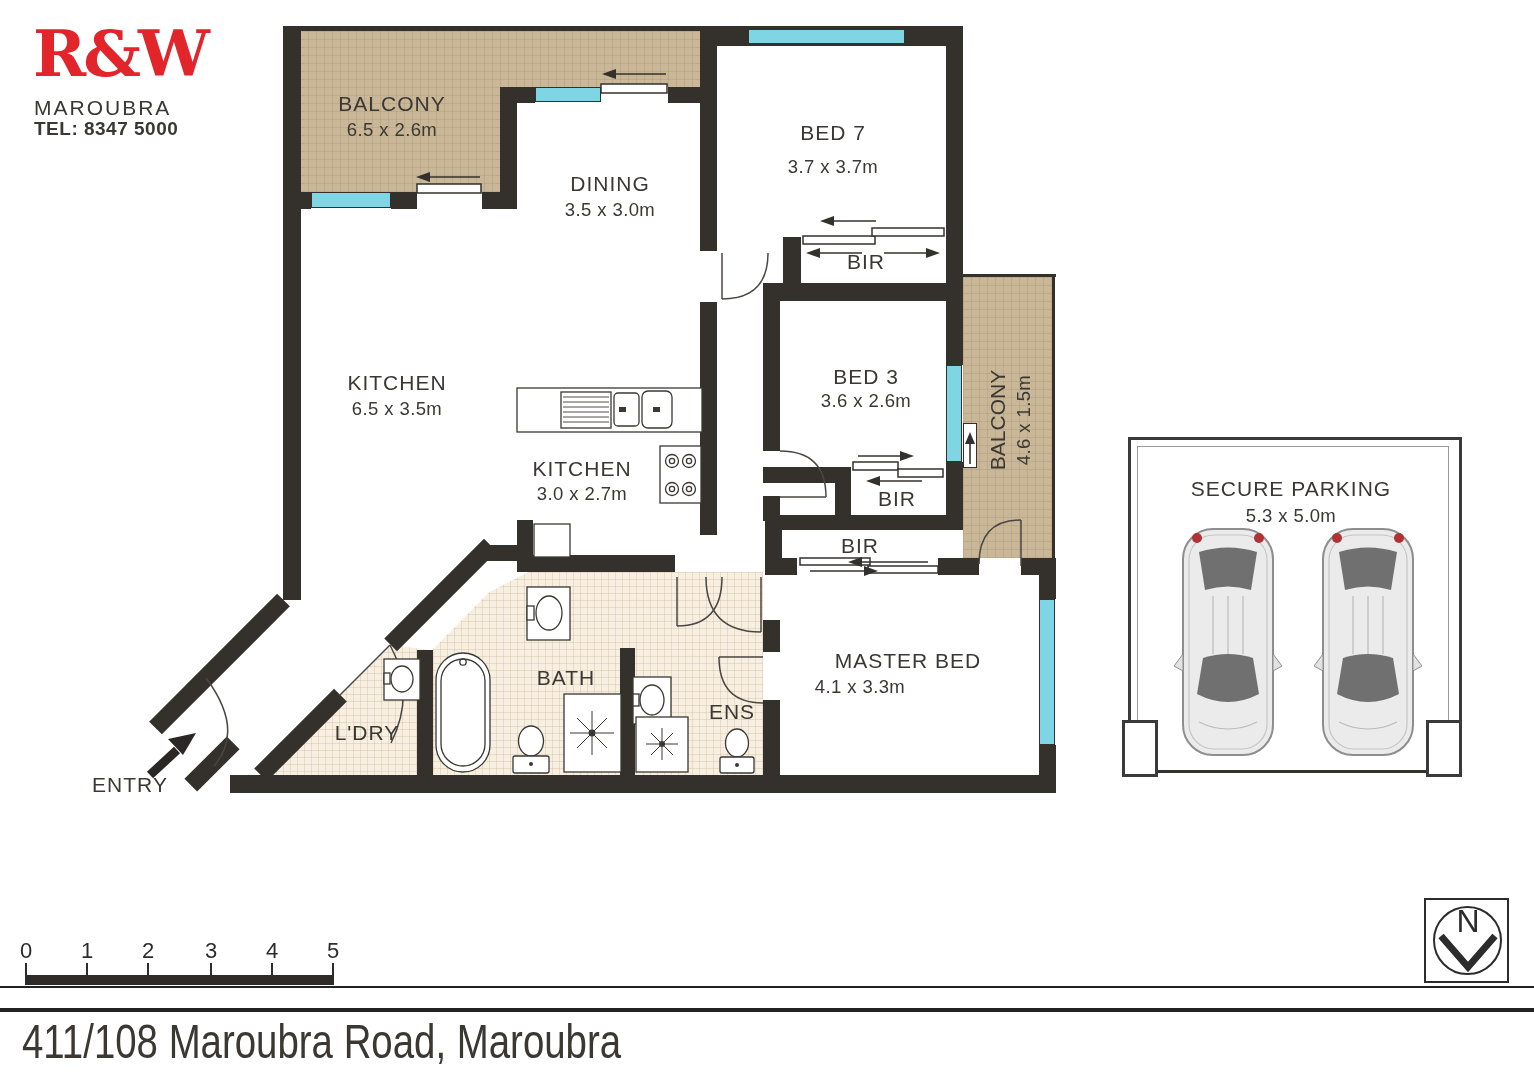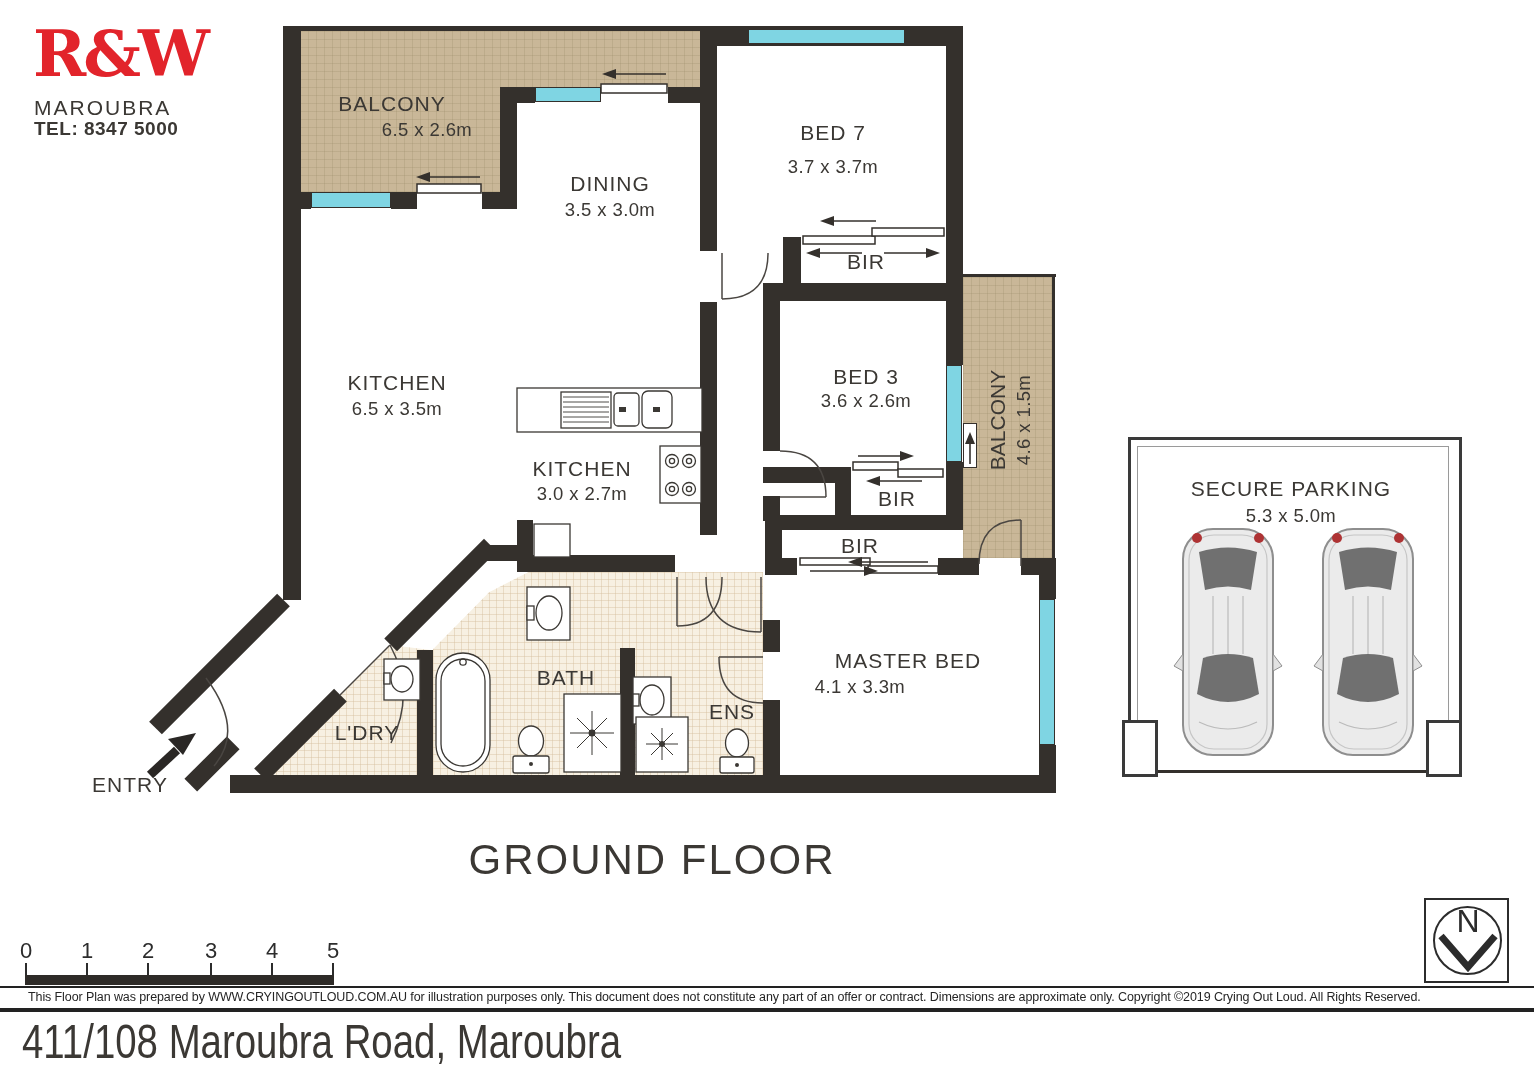--- a/index.html
+++ b/index.html
@@ -282,21 +282,21 @@
       <rect x="384" y="673" width="6" height="11"></rect>
     </g>
 
     <use href="#car-shape" x="1182" y="528"></use>
     <use href="#car-shape" x="1322" y="528"></use>
 
     <path d="M1441,936 L1468,967 L1495,936" stroke="#2c2c2c" stroke-width="7" fill="none"></path>
   </svg>
 
   <div class="lbl rname" style="left:392px;top:92px;">BALCONY</div>
-  <div class="lbl rdim" style="left:392px;top:119px;margin-left:35px;">6.5 x 2.6m</div>
+  <div class="lbl rdim" style="left:392px;top:119px;">6.5 x 2.6m</div>
   <div class="lbl rname" style="left:610px;top:172px;">DINING</div>
   <div class="lbl rdim" style="left:610px;top:199px;">3.5 x 3.0m</div>
   <div class="lbl rname" style="left:833px;top:121px;">BED 7</div>
   <div class="lbl rdim" style="left:833px;top:156px;">3.7 x 3.7m</div>
   <div class="lbl rname" style="left:866px;top:250px;">BIR</div>
   <div class="lbl rname" style="left:866px;top:365px;">BED 3</div>
   <div class="lbl rdim" style="left:866px;top:390px;">3.6 x 2.6m</div>
   <div class="balc-rot">
     <span class="rname">BALCONY</span>
     <span class="rdim">4.6 x 1.5m</span>
@@ -309,21 +309,20 @@
   <div class="lbl rname" style="left:860px;top:534px;">BIR</div>
   <div class="lbl rname" style="left:908px;top:649px;">MASTER BED</div>
   <div class="lbl rdim" style="left:860px;top:676px;">4.1 x 3.3m</div>
   <div class="lbl rname" style="left:566px;top:666px;">BATH</div>
   <div class="lbl rname" style="left:712px;top:700px;margin-left:20px;">ENS</div>
   <div class="lbl rname" style="left:367px;top:721px;">L'DRY</div>
   <div class="lbl rname" style="left:130px;top:773px;">ENTRY</div>
   <div class="lbl rname" style="left:1291px;top:477px;">SECURE PARKING</div>
   <div class="lbl rdim" style="left:1291px;top:505px;">5.3 x 5.0m</div>
 
-  <div id="ground-floor">GROUND FLOOR</div>
 
   <div id="scale-wrap">
     <div class="num" style="left:26px;top:938px;">0</div>
     <div class="num" style="left:87px;top:938px;">1</div>
     <div class="num" style="left:148px;top:938px;">2</div>
     <div class="num" style="left:211px;top:938px;">3</div>
     <div class="num" style="left:272px;top:938px;">4</div>
     <div class="num" style="left:333px;top:938px;">5</div>
     <div class="tick" style="left:25px;top:963px;"></div>
     <div class="tick" style="left:86px;top:963px;"></div>
@@ -334,17 +333,16 @@
     <div id="scale-bar"></div>
   </div>
 
   <div>
     <div id="north-box"></div>
     <div id="north-circle"></div>
     <div id="north-n">N</div>
   </div>
 
   <div id="disc-top"></div>
-  <div id="disclaimer">This Floor Plan was prepared by WWW.CRYINGOUTLOUD.COM.AU for illustration purposes only. This document does not constitute any part of an offer or contract. Dimensions are approximate only. Copyright ©2019 Crying Out Loud. All Rights Reserved.</div>
   <div id="disc-bot"></div>
   <div id="address">411/108 Maroubra Road, Maroubra</div>
 
 </div>
 
 </body></html>

